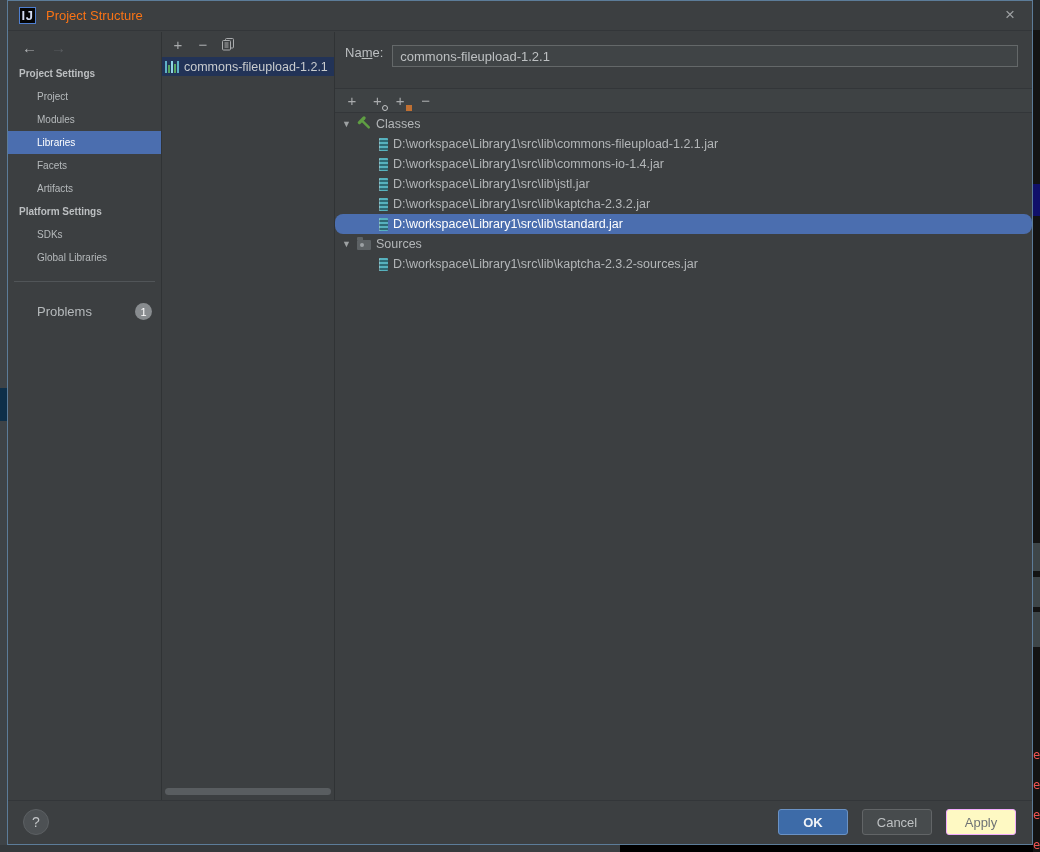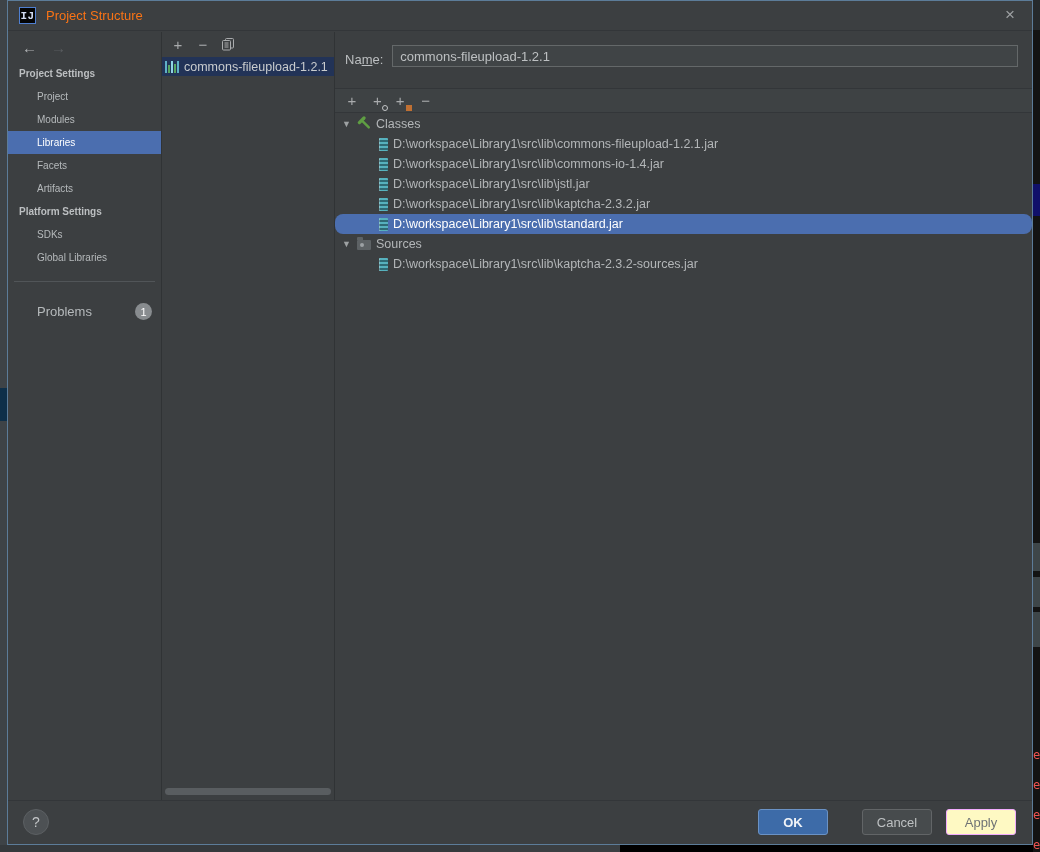--- a/index.html
+++ b/index.html
@@ -21,21 +21,21 @@
   .bg-right .err { position:absolute; left:0; width:10px; color:#ef5350; font-size:12px; font-family:"DejaVu Sans Mono", monospace; }
   .bg-bottom-a { position:absolute; top:845px; left:0; width:470px; height:7px; background:#35393c; }
   .bg-bottom-b { position:absolute; top:845px; left:470px; width:150px; height:7px; background:#3b3f42; }
   
   .dialog {
     position:absolute; left:7px; top:0; width:1026px; height:845px;
     background:#3c3f41; border:1px solid #5c7c99;
   }
   .titlebar { height:30px; display:flex; align-items:center; padding-left:11px; position:relative; border-bottom:1px solid #333639; }
   .app-icon { width:17px; height:17px; background:#040404; border:1px solid #4f7fd0; color:#d3dcf2;
-    font-size:11px; font-weight:bold; display:flex; align-items:center; justify-content:center; letter-spacing:.5px; flex:none;font-family:Liberation Mono, monospace; }
+    font-size:13px; font-weight:bold; display:flex; align-items:center; justify-content:center; letter-spacing:.5px; flex:none; }
   .title-text { margin-left:10px; color:#f97316; font-size:13px; }
   .close-btn { position:absolute; right:17px; top:5px; color:#9da0a2; font-size:17px; line-height:17px; cursor:default; }
   .content { position:absolute; top:31px; bottom:44px; left:0; right:0; display:flex; }
   
   .sidebar { width:153px; flex:none; position:relative; }
   .nav-arrows { padding:6px 0 0 14px; display:flex; gap:14px; font-size:15px; line-height:20px; }
   .arrow-back { color:#b0b3b5; }
   .arrow-fwd { color:#595d60; }
   .nav { margin-top:4px; font-size:10px; }
   .nav-header { padding:4px 0 4px 11px; line-height:15px; font-weight:bold; color:#bcbfc1; }
@@ -49,21 +49,21 @@
   .middle { width:174px; flex:none; border-left:1px solid #303335; border-right:1px solid #303335; position:relative; }
   .middle-toolbar { height:25px; display:flex; align-items:center; gap:11px; padding-left:9px; }
   .tb-glyph { color:#a9abad; font-size:15px; line-height:15px; width:14px; text-align:center; cursor:default; }
   .lib-item { height:19px; display:flex; align-items:center; gap:5px; padding-left:3px; background:#223357;
     color:#c9ccce; font-size:12.5px; white-space:nowrap; overflow:hidden; }
   .bars-icon { display:inline-flex; align-items:flex-end; gap:1px; height:12px; flex:none; }
   .bars-icon i { width:2px; display:block; }
   .hscroll { position:absolute; bottom:5px; left:3px; right:3px; height:7px; border-radius:4px; background:#595d60; }
   
   .editor { flex:1; position:relative; min-width:0; }
-  .name-row { display:flex; align-items:flex-end; padding:13px 14px 4px 10px; gap:9px; }
+  .name-row { display:flex; align-items:flex-start; padding:13px 14px 4px 10px; gap:9px; }
   .name-label { color:#bcbfc1; font-size:13px; flex:none; }
   .name-label .mn { text-decoration:underline; }
   .name-input { flex:1; height:22px; background:#404446; border:1px solid #646869; color:#bdc0c2;
     font-size:13px; padding:0 7px; outline:none; font-family:"Liberation Sans", sans-serif; }
   .editor-toolbar { margin-top:17px; height:25px; border-top:1px solid #333639; border-bottom:1px solid #333639;
     background:#3e4244; display:flex; align-items:center; gap:14px; padding-left:10px; }
   .plus-wrap { position:relative; }
   .badge-circle { position:absolute; right:-6px; bottom:-1px; width:6px; height:6px; border:1px solid #c3c5c7;
     border-radius:50%; background:#3e4244; }
   .badge-square { position:absolute; right:-7px; bottom:-1px; width:6px; height:6px; background:#c07033; }
@@ -82,21 +82,21 @@
   .hammer-svg { flex:none; }
   
   .footer { position:absolute; left:0; right:0; bottom:0; height:44px; border-top:1px solid #333639; }
   .help-btn { position:absolute; left:15px; top:8px; width:26px; height:26px; border-radius:50%;
     background:#4d5154; border:1px solid #5c6063; color:#c3c6c8; font-size:14px;
     display:flex; align-items:center; justify-content:center; cursor:default; }
   .btns { position:absolute; right:16px; top:8px; display:flex; gap:14px; }
   .btn { min-width:70px; height:26px; border-radius:3px; font-size:13px; display:flex; align-items:center;
     justify-content:center; padding:0 12px; cursor:default; }
   .btn-ok { background:#3d6ba8; border:1px solid #6a92c5; color:#f0f3f7; font-weight:bold; }
-  .btn-cancel { background:#474b4d; border:1px solid #626567; color:#bdc0c2;margin-left:20px; }
+  .btn-cancel { background:#474b4d; border:1px solid #626567; color:#bdc0c2; }
   .btn-apply { background:#fef9c3; border:1px solid #f0abfc; color:#6f7375; }
 </style>
 </head>
 <body>
 
 <div class="bg-left">
   <div class="navy-block"></div>
 </div>
 <div class="bg-right">
   <div class="top-frag"></div>

